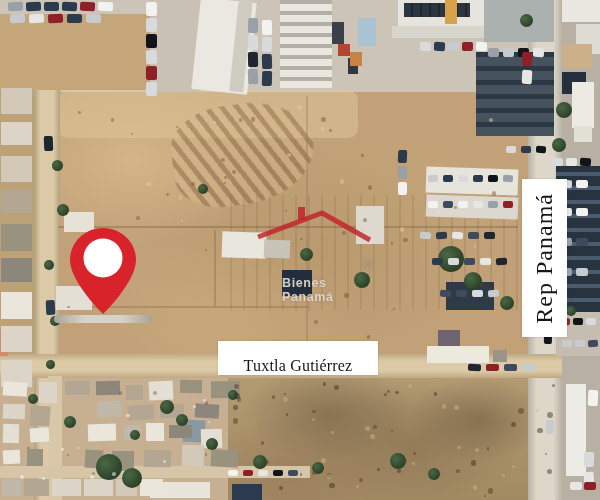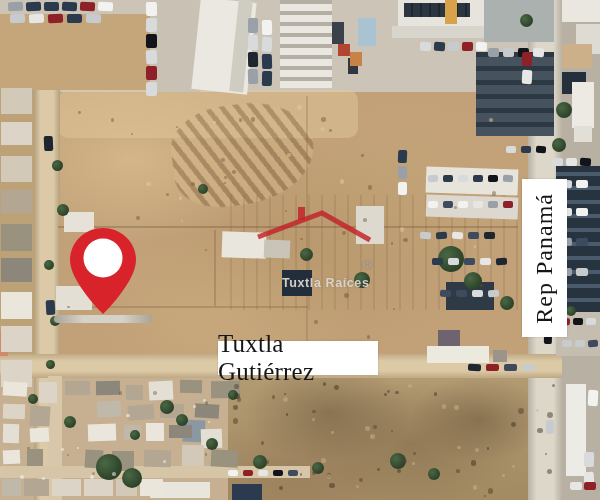--- a/index.html
+++ b/index.html
@@ -56,21 +56,21 @@
   .watermark{left:224px;top:206px;width:156px;height:92px;z-index:30;}
   .wm-roof{position:absolute;left:0;top:0;}
   .wm-brand{position:absolute;left:6px;top:24px;font-size:54px;font-weight:bold;letter-spacing:-2px;
     color:rgba(193,30,38,.85);line-height:1;font-family:"Liberation Sans",sans-serif;}
   .wm-reg{position:absolute;left:138px;top:50px;font-size:15px;color:rgba(150,145,135,.92);}
   .wm-tagline{position:absolute;left:58px;top:70px;font-size:12.5px;font-weight:bold;letter-spacing:.6px;
     color:rgba(222,217,209,.92);text-shadow:0 0 2px rgba(90,80,70,.35);}
   
   .label-box{background:#ffffff;z-index:40;display:flex;align-items:center;justify-content:center;
     font-family:"Liberation Serif",serif;color:#151515;box-shadow:0 0 2px rgba(0,0,0,.15);}
-  .label-tuxtla{left:218px;top:341px;width:160px;height:34px;font-size:25px;letter-spacing:.2px;}
+  .label-tuxtla{left:218px;top:341px;width:160px;height:34px;font-size:16px;letter-spacing:.2px;align-items:flex-end;}
   .label-rep{left:522px;top:179px;width:45px;height:158px;font-size:24px;}
   .label-rep span{writing-mode:vertical-rl;transform:rotate(180deg);letter-spacing:1px;}
 </style>
 </head>
 <body>
 
 <div class="screen">
 
   <div class="abs top-band"></div>
   <div class="abs left-strip"></div>
@@ -443,21 +443,21 @@
       <circle cx="37" cy="32" r="19.5" fill="#ffffff"></circle>
     </svg>
   </div>
 
   <div class="abs watermark">
     <svg class="wm-roof" width="156" height="44" viewBox="0 0 156 44">
       <rect x="74" y="1" width="7" height="13" fill="rgba(194,33,40,.82)"></rect>
       <polyline points="34,31 98,7 146,34" fill="none" stroke="rgba(194,33,40,.82)" stroke-width="5"></polyline>
     </svg>
     <div class="wm-reg">®</div>
-    <div class="wm-tagline">Tuxtla Raíces</div>
+    <div class="wm-tagline">Bienes Panamá</div>
   </div>
 
   <div class="abs label-box label-tuxtla">
     <span>Tuxtla Gutiérrez</span>
   </div>
   <div class="abs label-box label-rep">
     <span>Rep Panamá</span>
   </div>
 
 </div>

